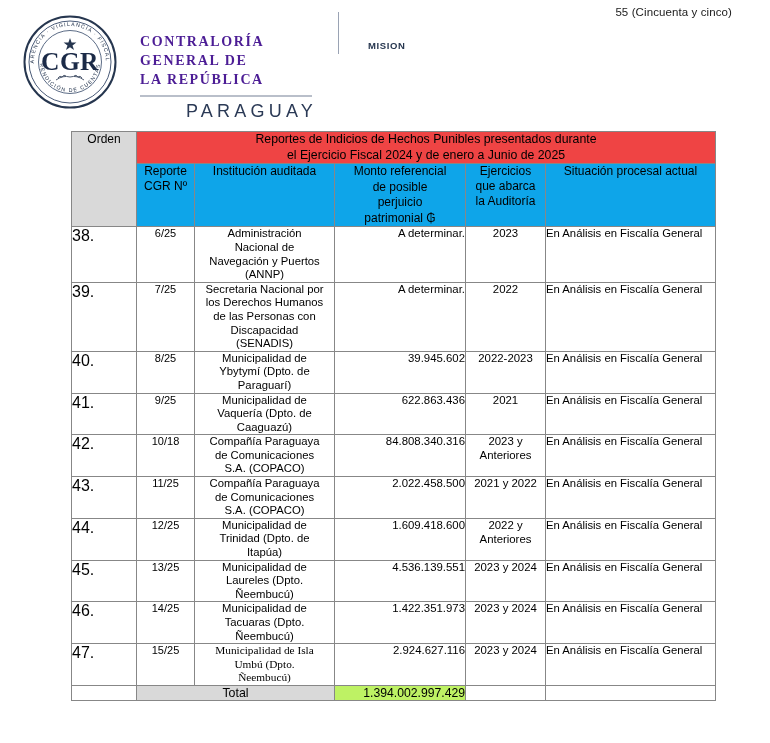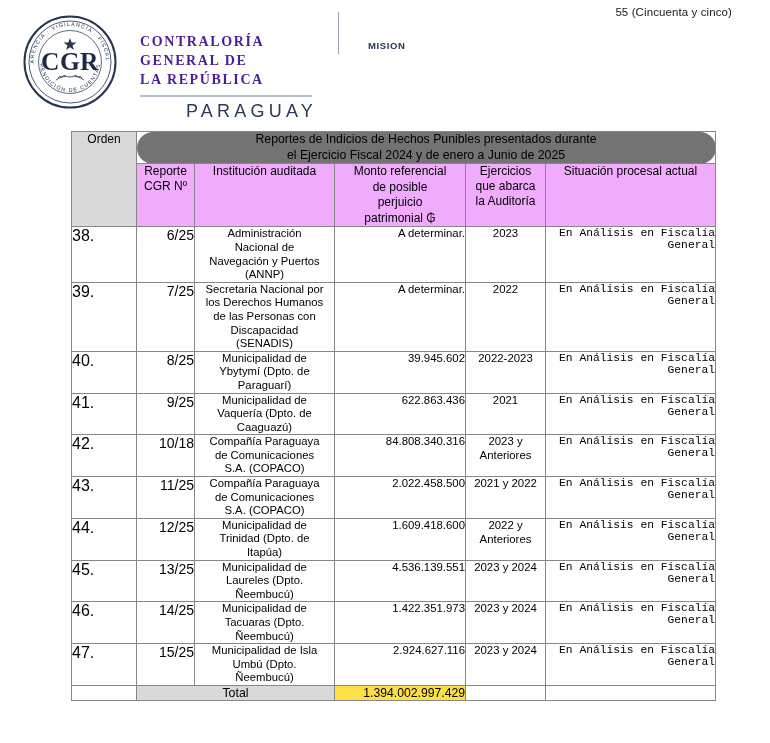--- a/index.html
+++ b/index.html
@@ -123,60 +123,59 @@
   
   col.c-orden { width: 65px; }
   col.c-rep   { width: 58px; }
   col.c-inst  { width: 140px; }
   col.c-monto { width: 131px; }
   col.c-ejer  { width: 80px; }
   col.c-sit   { width: 170px; }
 
   
   .hdr {
-    background: #f0abfc;
+    background: #0ea5e9;
     text-align: center;
     font-weight: bold;
     font-size: 12px;
     line-height: 15px;
     vertical-align: middle;
     padding: 4px 3px;
   }
   .hdr-title {
-    background: #737373;
+    background: #ef4444;
     text-align: center;
     font-weight: bold;
     font-size: 12.3px;
     line-height: 15.5px;
     padding: 5px 4px 4px 4px;
     vertical-align: middle;
-    border-radius: 16px;
   }
   .hdr-orden {
     background: #d9d9d9;
     text-align: center;
     font-weight: bold;
     font-size: 12px;
     vertical-align: middle;
   }
   .hdr-monto {
     line-height: 15.6px;
   }
 
   
   td.orden {
     text-align: left;
     vertical-align: bottom;
     padding: 0 6px 3px 0;
     font-size: 16px;
   }
   td.rep {
-    text-align: right;
-    vertical-align: middle;
-    font-size: 14px;
+    text-align: center;
+    vertical-align: middle;
+    font-size: 11px;
     padding: 2px;
   }
   td.inst {
     text-align: center;
     vertical-align: top;
     padding: 2px 2px 2px 5px;
     line-height: 13.6px;
     font-size: 11.3px;
   }
   td.monto {
@@ -186,38 +185,37 @@
     font-size: 11.4px;
   }
   td.ejer {
     text-align: center;
     vertical-align: middle;
     font-size: 11.4px;
     line-height: 13.8px;
     padding: 2px;
   }
   td.sit {
-    text-align: right;
+    text-align: left;
     vertical-align: middle;
     font-size: 11.3px;
     padding: 2px 4px;
-    font-family: Liberation Mono, monospace;
   }
 
   
   td.total-label {
     background: #d9d9d9;
     text-align: center;
     font-weight: bold;
     font-size: 12.4px;
     vertical-align: middle;
     padding: 9px 2px;
   }
   td.total-value {
-    background: #fde047;
+    background: #bef264;
     text-align: right;
     font-weight: bold;
     font-size: 12.2px;
     vertical-align: middle;
     padding: 9px 8px 9px 2px;
   }
   td.total-blank {
     background: #ffffff;
   }
 </style>
@@ -391,21 +389,21 @@
           <td class="inst" style="white-space: pre-line;">Municipalidad de
 Tacuaras (Dpto.
 Ñeembucú)</td>
           <td class="monto">1.422.351.973</td>
           <td class="ejer">2023 y 2024</td>
           <td class="sit">En Análisis en Fiscalía General</td>
         </tr>
         <tr>
           <td class="orden">47.</td>
           <td class="rep">15/25</td>
-          <td class="inst" style="white-space: pre-line;">Municipalidad de Isla
+          <td class="inst" style="white-space: pre-line; font-family: Liberation Serif, serif;">Municipalidad de Isla
 Umbú (Dpto.
 Ñeembucú)</td>
           <td class="monto">2.924.627.116</td>
           <td class="ejer">2023 y 2024</td>
           <td class="sit">En Análisis en Fiscalía General</td>
         </tr>
       </tbody>
     <tfoot>
       <tr>
         <td class="total-blank"></td>

